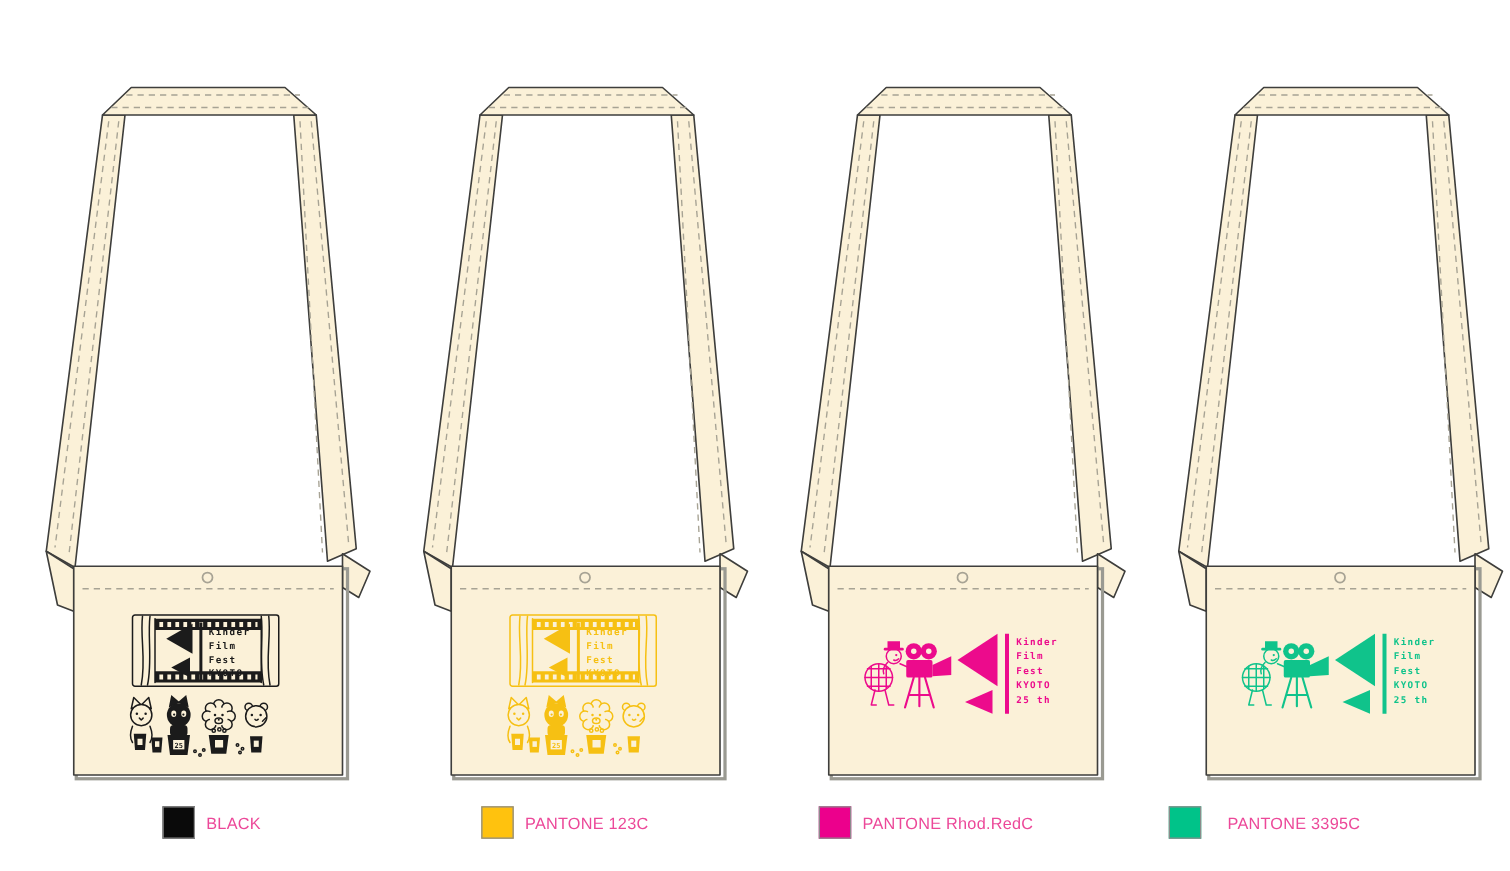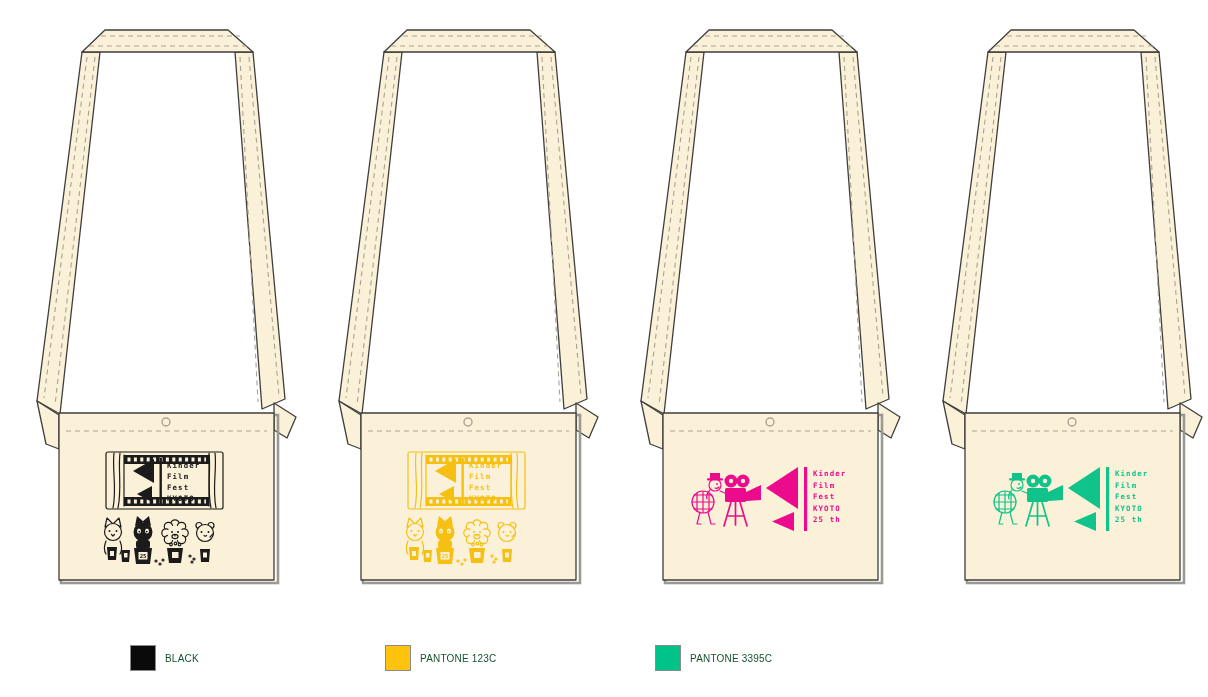--- a/index.html
+++ b/index.html
@@ -3,21 +3,21 @@
 <meta charset="utf-8">
 <style>
   html, body { margin: 0; padding: 0; }
   body {
     width: 1208px; height: 697px;
     background: var(--background, #fff);
     font-family: "Liberation Sans", sans-serif;
     position: relative; overflow: hidden;
   }
   #bags-row { display: flex; width: 1208px; }
-  .bag-cell { width: 302px; height: 610px; }
+  .bag-cell { width: 302px; height: 610px; margin-top: 40px; }
   .bag-svg { display: block; color: var(--print, #000); }
 
   
   .fabric-part { fill: var(--fabric); stroke: var(--outline); stroke-width: 1.3; stroke-linejoin: round; }
   .stitch { fill: none; stroke: var(--stitch); stroke-width: 1.1; stroke-dasharray: 5 4; }
   .shadow { fill: none; stroke: var(--shadow); stroke-width: 2.6; }
   .snap  { fill: var(--fabric); stroke: var(--stitch); stroke-width: 1.4; stroke-dasharray: none; }
 
   
   .ln  { stroke: currentColor; stroke-width: 1.2; stroke-linecap: round; stroke-linejoin: round; }
@@ -27,21 +27,21 @@
   .bucket-txt { font-family: "DejaVu Sans Mono", monospace; font-weight: bold; font-size: 5.6px; fill: currentColor; }
 
   
   #swatch-row { position: absolute; left: 0; top: 645px; width: 1208px; height: 34px; }
   .swatch { position: absolute; top: 0; display: flex; align-items: center; gap: 9px; }
   .swatch:nth-child(1) { left: 130px; }
   .swatch:nth-child(2) { left: 385px; }
   .swatch:nth-child(3) { left: 655px; }
   .swatch:nth-child(4) { left: 935px; gap: 21px; }
   .chip { width: 26px; height: 26px; box-sizing: border-box; border: 1px solid #8B8B8B; }
-  .chip-label { font-size: 10px; color: #14532d; letter-spacing: 0.2px; white-space: nowrap; }
+  .chip-label { font-size: 13px; color: #ec4899; letter-spacing: 0.2px; white-space: nowrap; }
 </style>
 </head>
 <body style="background: rgb(255, 255, 255);">
 
 <div id="page">
   <div id="bags-row">
   <div class="bag-cell" style="--print: #1B1B1B;">
     <svg class="bag-svg" viewBox="0 0 302 610" width="302" height="610">
 
       <g class="fabric-part">
@@ -405,19 +405,23 @@
   <div class="swatch">
     <span class="chip" style="background: rgb(10, 10, 10);"></span>
     <span class="chip-label">BLACK</span>
   </div>
 
   <div class="swatch">
     <span class="chip" style="background: rgb(255, 194, 14);"></span>
     <span class="chip-label">PANTONE 123C</span>
   </div>
 
+  <div class="swatch">
+    <span class="chip" style="background: rgb(236, 0, 140);"></span>
+    <span class="chip-label">PANTONE Rhod.RedC</span>
+  </div>
 
   <div class="swatch">
     <span class="chip" style="background: rgb(0, 195, 137);"></span>
     <span class="chip-label">PANTONE 3395C</span>
   </div>
 </div>
 </div>
 
 </body></html>

